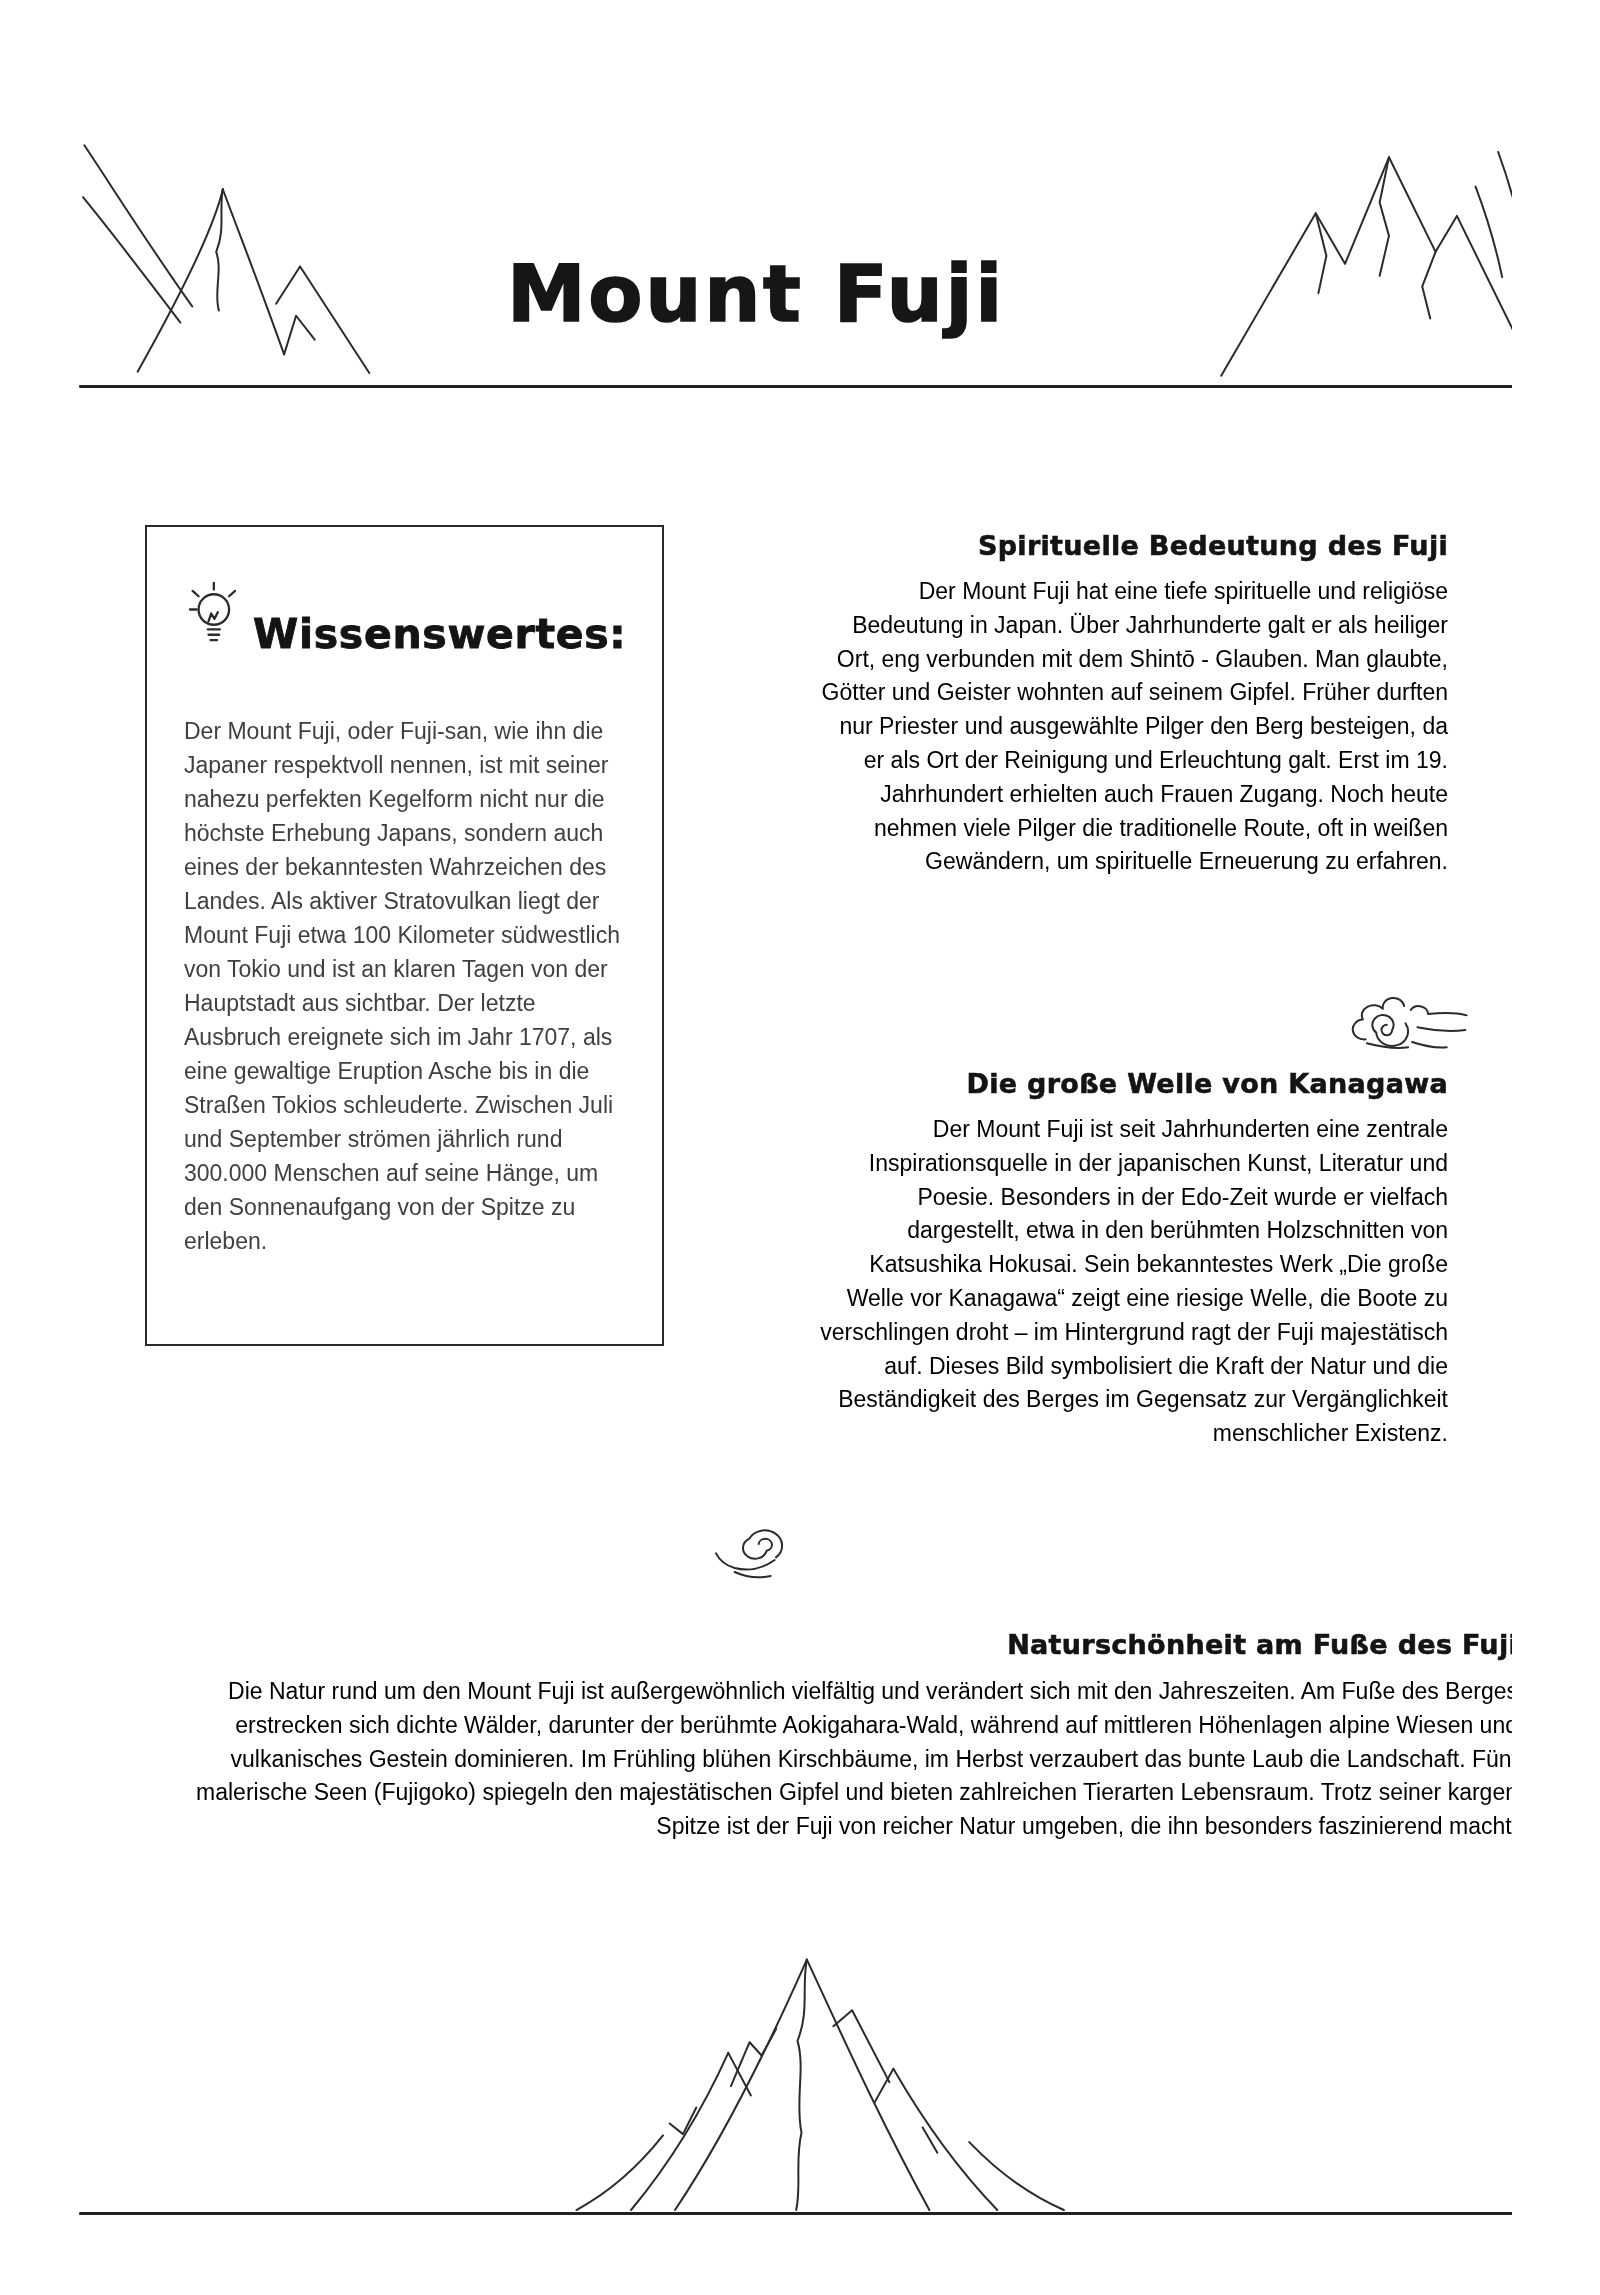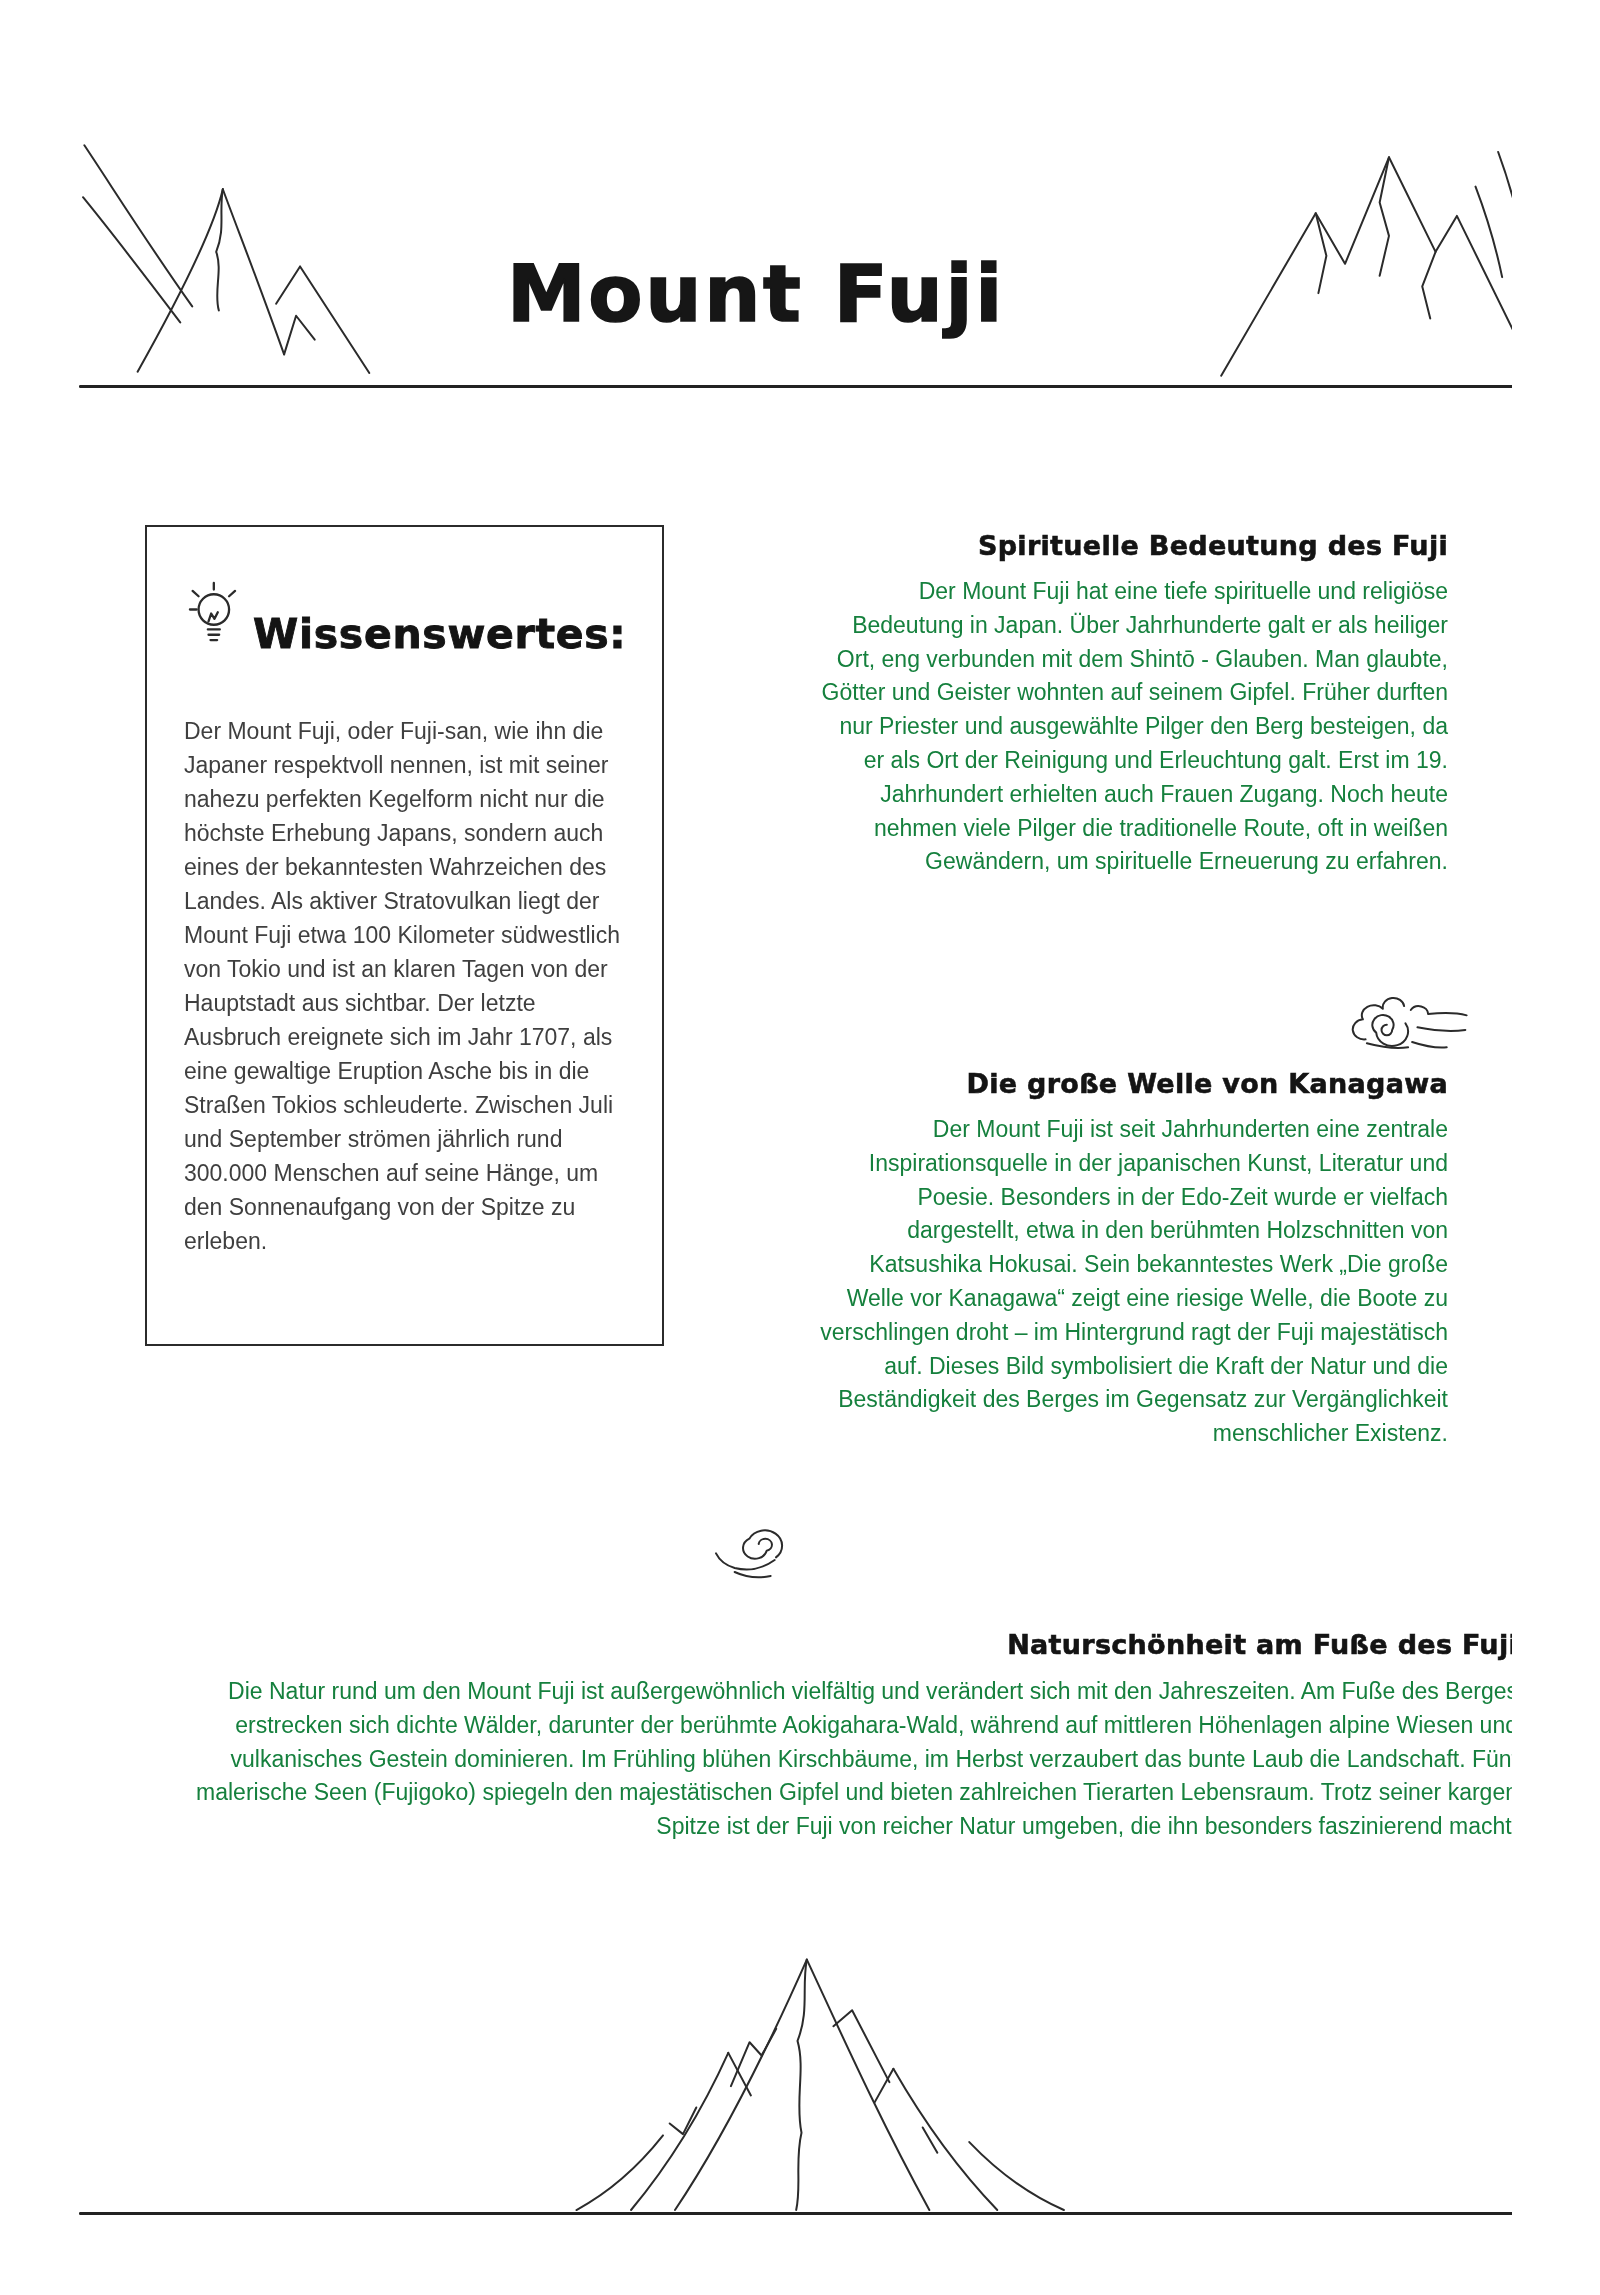--- a/index.html
+++ b/index.html
@@ -90,21 +90,21 @@
     font-family: "DejaVu Sans", sans-serif;
     font-weight: 900;
     font-size: 27px;
     color: #141414;
     -webkit-text-stroke: 0.6px #141414;
     letter-spacing: 0.3px;
   }
   .section-body {
     font-size: 23px;
     line-height: 1.47;
-    color: #15803d;
+    color: #000000;
   }
 
   .abs { position: absolute; text-align: right; }
 
   .col-right { left: 815px; width: 633px; }
 
   .full-col { left: 145px; width: 1373px; }
 </style>
 </head>
 <body>

